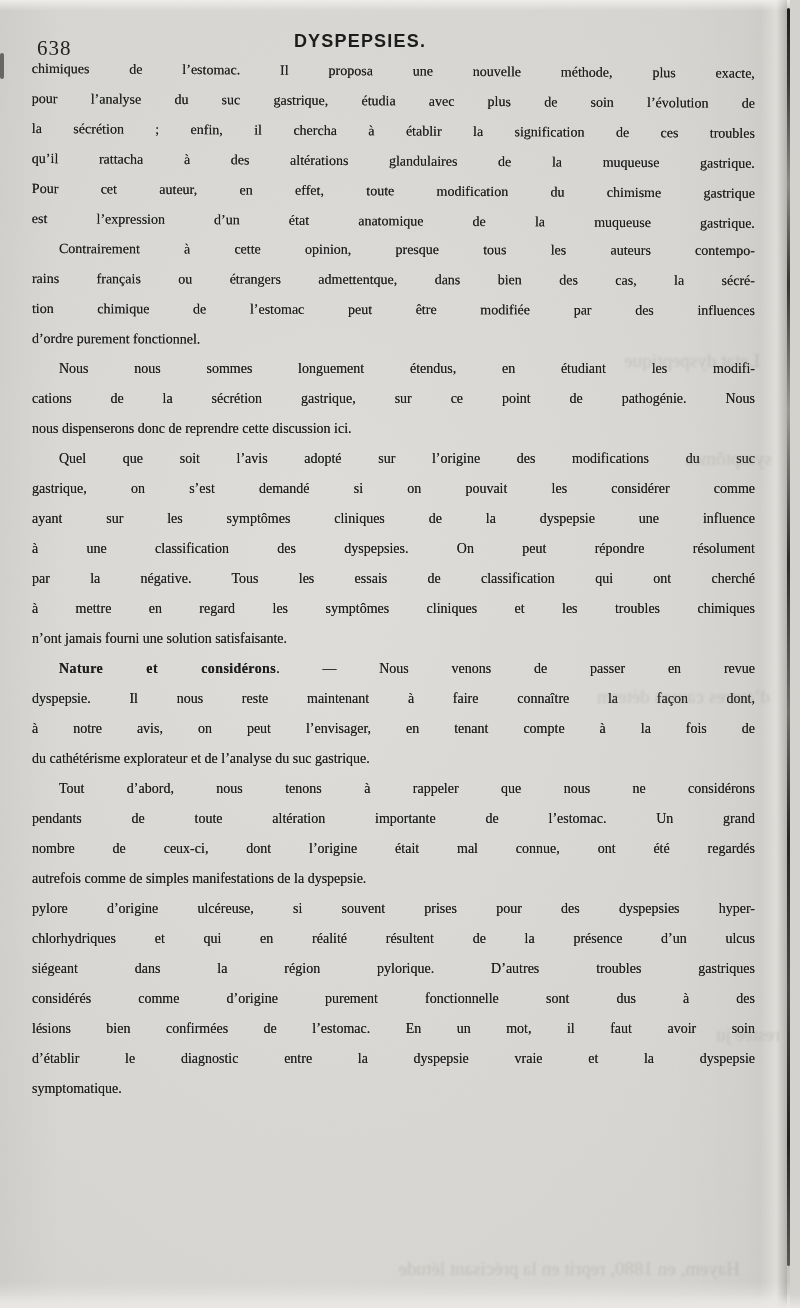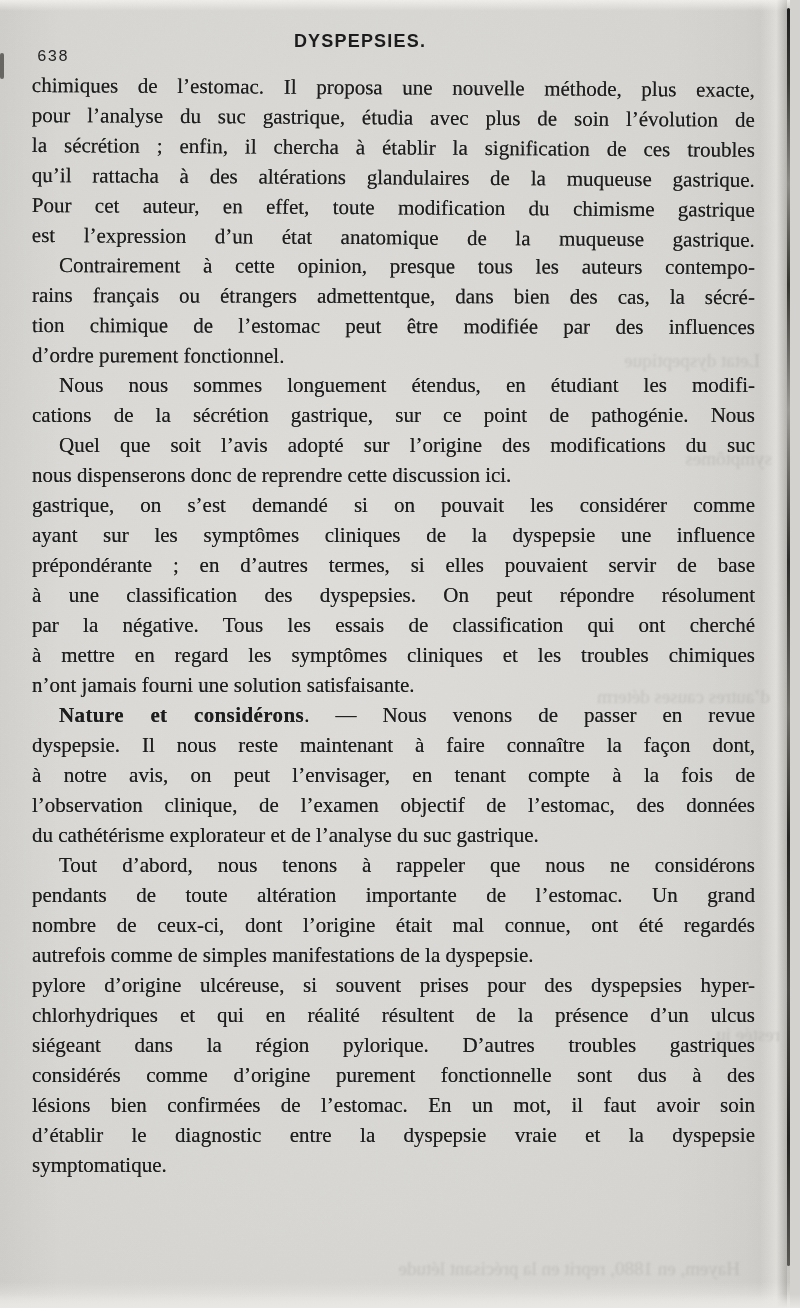--- a/index.html
+++ b/index.html
@@ -9,28 +9,28 @@
   .page{position:absolute;inset:0;
     background:
       linear-gradient(to bottom, #efeeea 0px, rgba(239,238,234,0) 11px),
       linear-gradient(to top, #e9e8e4 0px, rgba(233,232,228,0) 26px),
       linear-gradient(to right, rgba(0,0,0,0.035) 0px, rgba(0,0,0,0) 60px),
       linear-gradient(to left, rgba(160,158,152,0.28) 0px, rgba(0,0,0,0.02) 55px, rgba(0,0,0,0) 130px),
       radial-gradient(ellipse 900px 1400px at 40% 45%, rgba(255,255,255,0.20), rgba(0,0,0,0.03)),
       #d6d5d1;}
   .noise{position:absolute;inset:0;opacity:.5;pointer-events:none;}
   
-  .pagenum{position:absolute;left:37px;top:48px;font-size:16px;color:#232323;
-           letter-spacing:1px;font-family:Liberation Mono, monospace;}
+  .pagenum{position:absolute;left:37px;top:36px;font-size:21px;color:#232323;
+           letter-spacing:1px;}
   .runhead{position:absolute;left:0;top:31px;width:720px;text-align:center;
            font-family:"Liberation Sans","DejaVu Sans",sans-serif;
            font-weight:700;font-size:18px;letter-spacing:1.2px;color:#1c1c1c;}
   
-  .textblock{position:absolute;left:32px;top:70px;width:723px;color:#1d1d1d;
-             font-size:21px;line-height:30px;
+  .textblock{position:absolute;left:32px;top:54px;width:723px;color:#1d1d1d;
+             font-size:14px;line-height:30px;
              text-shadow:0 0 0.6px rgba(35,35,35,0.75);}
   .line{height:30px;overflow:hidden;}
   .line.j{text-align:justify;}
   .line.j::after{content:"";display:inline-block;width:100%;height:0;}
   .line.ind{text-indent:27px;}
   .line b{font-weight:700;letter-spacing:0.4px;}
   .warp1{transform:rotate(0.38deg);transform-origin:left top;}
   .warp2{transform:rotate(0.16deg);transform-origin:left top;}
   
   .bleed{position:absolute;transform:scaleX(-1);filter:blur(1.1px);
@@ -76,33 +76,31 @@
       <div class="line j warp1">la sécrétion ; enfin, il chercha à établir la signification de ces troubles</div>
       <div class="line j warp1">qu’il rattacha à des altérations glandulaires de la muqueuse gastrique.</div>
       <div class="line j warp1">Pour cet auteur, en effet, toute modification du chimisme gastrique</div>
       <div class="line j warp1">est l’expression d’un état anatomique de la muqueuse gastrique.</div>
       <div class="line j ind warp2">Contrairement à cette opinion, presque tous les auteurs contempo-</div>
       <div class="line j warp2">rains français ou étrangers admettentque, dans bien des cas, la sécré-</div>
       <div class="line j warp2">tion chimique de l’estomac peut être modifiée par des influences</div>
       <div class="line warp2">d’ordre purement fonctionnel.</div>
       <div class="line j ind">Nous nous sommes longuement étendus, en étudiant les modifi-</div>
       <div class="line j">cations de la sécrétion gastrique, sur ce point de pathogénie. Nous</div>
+      <div class="line">nous dispenserons donc de reprendre cette discussion ici.</div>
       <div class="line j ind">Quel que soit l’avis adopté sur l’origine des modifications du suc</div>
-      <div class="line">nous dispenserons donc de reprendre cette discussion ici.</div>
       <div class="line j">gastrique, on s’est demandé si on pouvait les considérer comme</div>
       <div class="line j">ayant sur les symptômes cliniques de la dyspepsie une influence</div>
-      <div class="line j">prépondérante ; en d’autres termes, si elles pouvaient servir de base</div>
       <div class="line j">à une classification des dyspepsies. On peut répondre résolument</div>
       <div class="line j">par la négative. Tous les essais de classification qui ont cherché</div>
       <div class="line j">à mettre en regard les symptômes cliniques et les troubles chimiques</div>
       <div class="line">n’ont jamais fourni une solution satisfaisante.</div>
       <div class="line j ind"><b>Nature et considérons</b>. — Nous venons de passer en revue</div>
       <div class="line j">dyspepsie. Il nous reste maintenant à faire connaître la façon dont,</div>
       <div class="line j">à notre avis, on peut l’envisager, en tenant compte à la fois de</div>
-      <div class="line j">l’observation clinique, de l’examen objectif de l’estomac, des données</div>
       <div class="line">du cathétérisme explorateur et de l’analyse du suc gastrique.</div>
       <div class="line j ind">Tout d’abord, nous tenons à rappeler que nous ne considérons</div>
       <div class="line j">pendants de toute altération importante de l’estomac. Un grand</div>
       <div class="line j">nombre de ceux-ci, dont l’origine était mal connue, ont été regardés</div>
       <div class="line">autrefois comme de simples manifestations de la dyspepsie.</div>
       <div class="line j">pylore d’origine ulcéreuse, si souvent prises pour des dyspepsies hyper-</div>
       <div class="line j">chlorhydriques et qui en réalité résultent de la présence d’un ulcus</div>
       <div class="line j">siégeant dans la région pylorique. D’autres troubles gastriques</div>
       <div class="line j">considérés comme d’origine purement fonctionnelle sont dus à des</div>
       <div class="line j">lésions bien confirmées de l’estomac. En un mot, il faut avoir soin</div>

